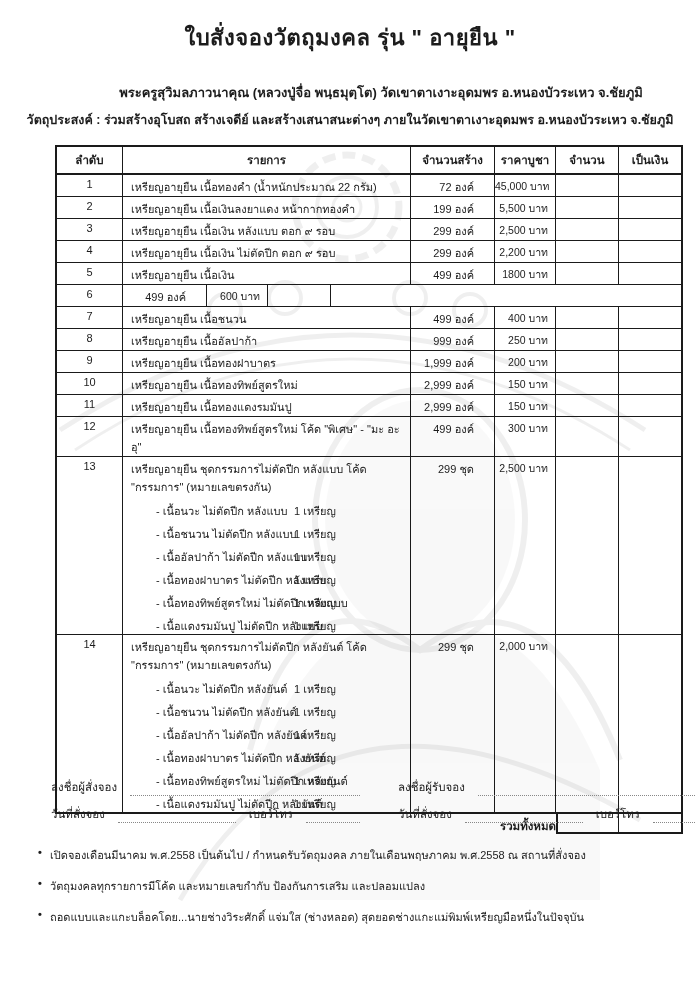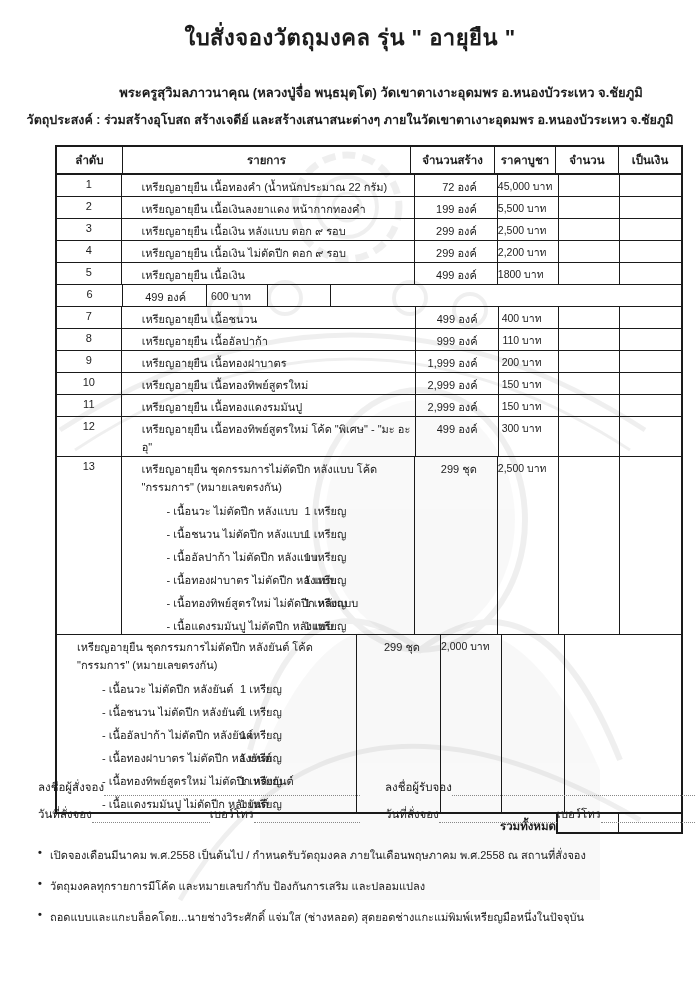--- a/index.html
+++ b/index.html
@@ -23,41 +23,41 @@
   .thead > div{display:flex;align-items:center;justify-content:center;
     border-right:1px solid #1a1a1a;box-sizing:border-box;font-size:11.5px;}
   .thead > div:last-child{border-right:none;}
   .c1{width:66px;} .c2{width:288px;} .c3{width:84px;} .c4{width:61px;} .c5{width:63px;} .c6{width:62px;}
 
   .trow{display:flex;border-bottom:1px solid #1a1a1a;box-sizing:border-box;min-height:21px;}
   .trow:last-child{border-bottom:none;}
   .trow > div{border-right:1px solid #1a1a1a;box-sizing:border-box;padding-top:3px;}
   .trow > div:last-child{border-right:none;}
   .cell-no{width:66px;text-align:center;}
-  .cell-item{width:288px;padding-left:8px;padding-right:0;margin-left:12px;}
+  .cell-item{width:288px;padding-left:8px;padding-right:0;}
   .cell-qty{width:84px;text-align:right;padding-right:20px;white-space:nowrap;}
-  .cell-price{width:61px;text-align:right;padding-right:16px;white-space:nowrap;font-size:10.5px;}
+  .cell-price{width:61px;text-align:right;padding-right:7px;white-space:nowrap;font-size:10.5px;}
   .cell-count{width:63px;}
   .cell-amount{width:62px;}
   .sub{position:relative;height:23px;padding-left:25px;box-sizing:border-box;padding-top:6px;}
   .sub .amount{position:absolute;left:163px;top:6px;}
 
   .total-row{display:flex;height:20px;}
   .total-label{width:501px;text-align:right;font-weight:bold;padding-top:3px;
     padding-right:0;box-sizing:border-box;font-size:11.5px;}
   .total-cells{display:flex;border:2px solid #1a1a1a;border-top:none;width:127px;box-sizing:border-box;}
   .total-cells > div{box-sizing:border-box;}
   .total-count{width:61px;border-right:1px solid #1a1a1a;}
   .total-amount{flex:1;}
 
   .signature{position:absolute;top:780px;left:38px;width:657px;display:flex;
     justify-content:space-between;font-size:11.5px;}
   .sig-col{width:322px;} .sig-col.right{width:310px;}
   .sig-line{display:flex;align-items:flex-end;margin-bottom:11px;height:16px;}
-  .sig-line span{white-space:nowrap;}
+  .sig-line span{white-space:nowrap;margin-left:13px;}
   .dotline{flex:1;border-bottom:1.5px dotted #888;height:13px;}
   .dotline.fixed{flex:none;width:118px;}
 
   .notes{position:absolute;left:38px;top:846px;width:640px;font-size:11px;}
   .note-item{margin-bottom:13px;display:flex;}
   .bullet{width:12px;font-weight:bold;}
 </style>
 </head>
 <body>
 
@@ -166,21 +166,21 @@
               <div class="cell-price">400 บาท</div>
               <div class="cell-count"></div>
               <div class="cell-amount"></div>
             </div>
             <div class="trow">
               <div class="cell-no">8</div>
               <div class="cell-item">
                 <div class="item-title">เหรียญอายุยืน เนื้ออัลปาก้า</div>
               </div>
               <div class="cell-qty">999 องค์</div>
-              <div class="cell-price">110 บาท</div>
+              <div class="cell-price">250 บาท</div>
               <div class="cell-count"></div>
               <div class="cell-amount"></div>
             </div>
             <div class="trow">
               <div class="cell-no">9</div>
               <div class="cell-item">
                 <div class="item-title">เหรียญอายุยืน เนื้อทองฝาบาตร</div>
               </div>
               <div class="cell-qty">1,999 องค์</div>
               <div class="cell-price">200 บาท</div>
@@ -245,20 +245,21 @@
                   <div class="sub-label">-  เนื้อแดงรมมันปู ไม่ตัดปีก หลังแบบ</div>
                   <div class="amount">1 เหรียญ</div>
                 </div>
               </div>
               <div class="cell-qty">299 ชุด</div>
               <div class="cell-price">2,500 บาท</div>
               <div class="cell-count"></div>
               <div class="cell-amount"></div>
             </div>
             <div class="trow">
+              <div class="cell-no">14</div>
               <div class="cell-item">
                 <div class="item-title">เหรียญอายุยืน ชุดกรรมการไม่ตัดปีก หลังยันต์ โค้ด "กรรมการ" (หมายเลขตรงกัน)</div>
                 <div class="sub">
                   <div class="sub-label">-  เนื้อนวะ ไม่ตัดปีก หลังยันต์</div>
                   <div class="amount">1 เหรียญ</div>
                 </div>
                 <div class="sub">
                   <div class="sub-label">-  เนื้อชนวน ไม่ตัดปีก หลังยันต์</div>
                   <div class="amount">1 เหรียญ</div>
                 </div>

